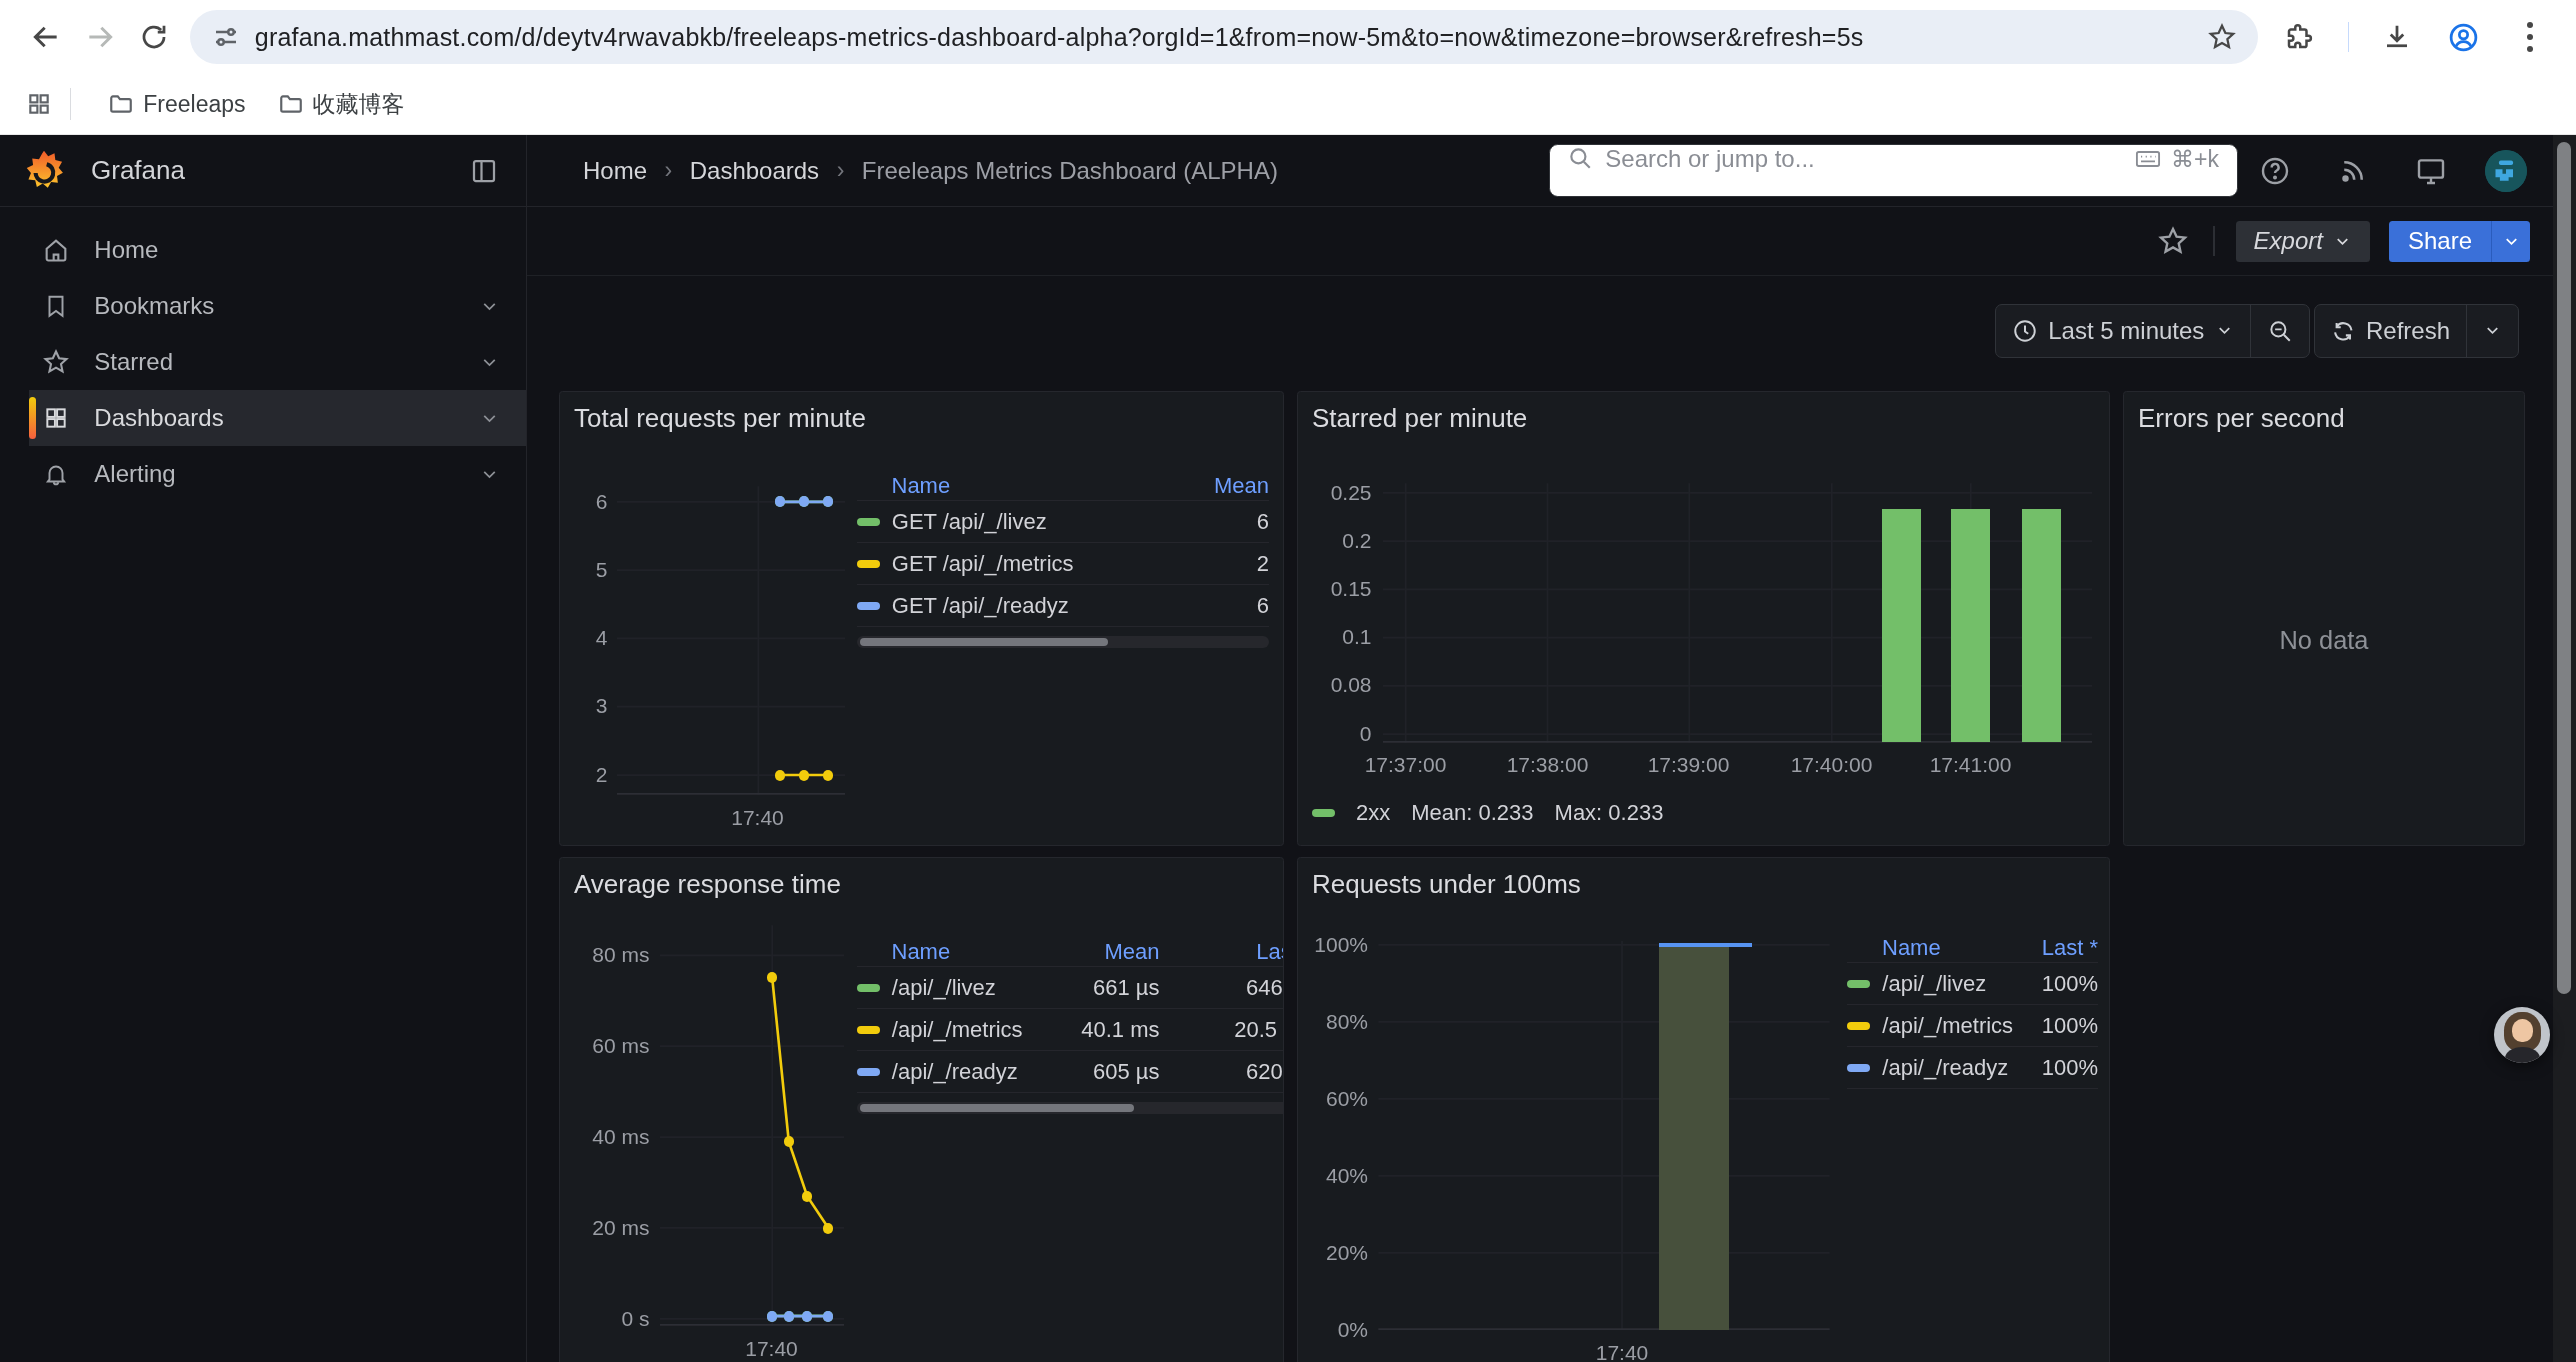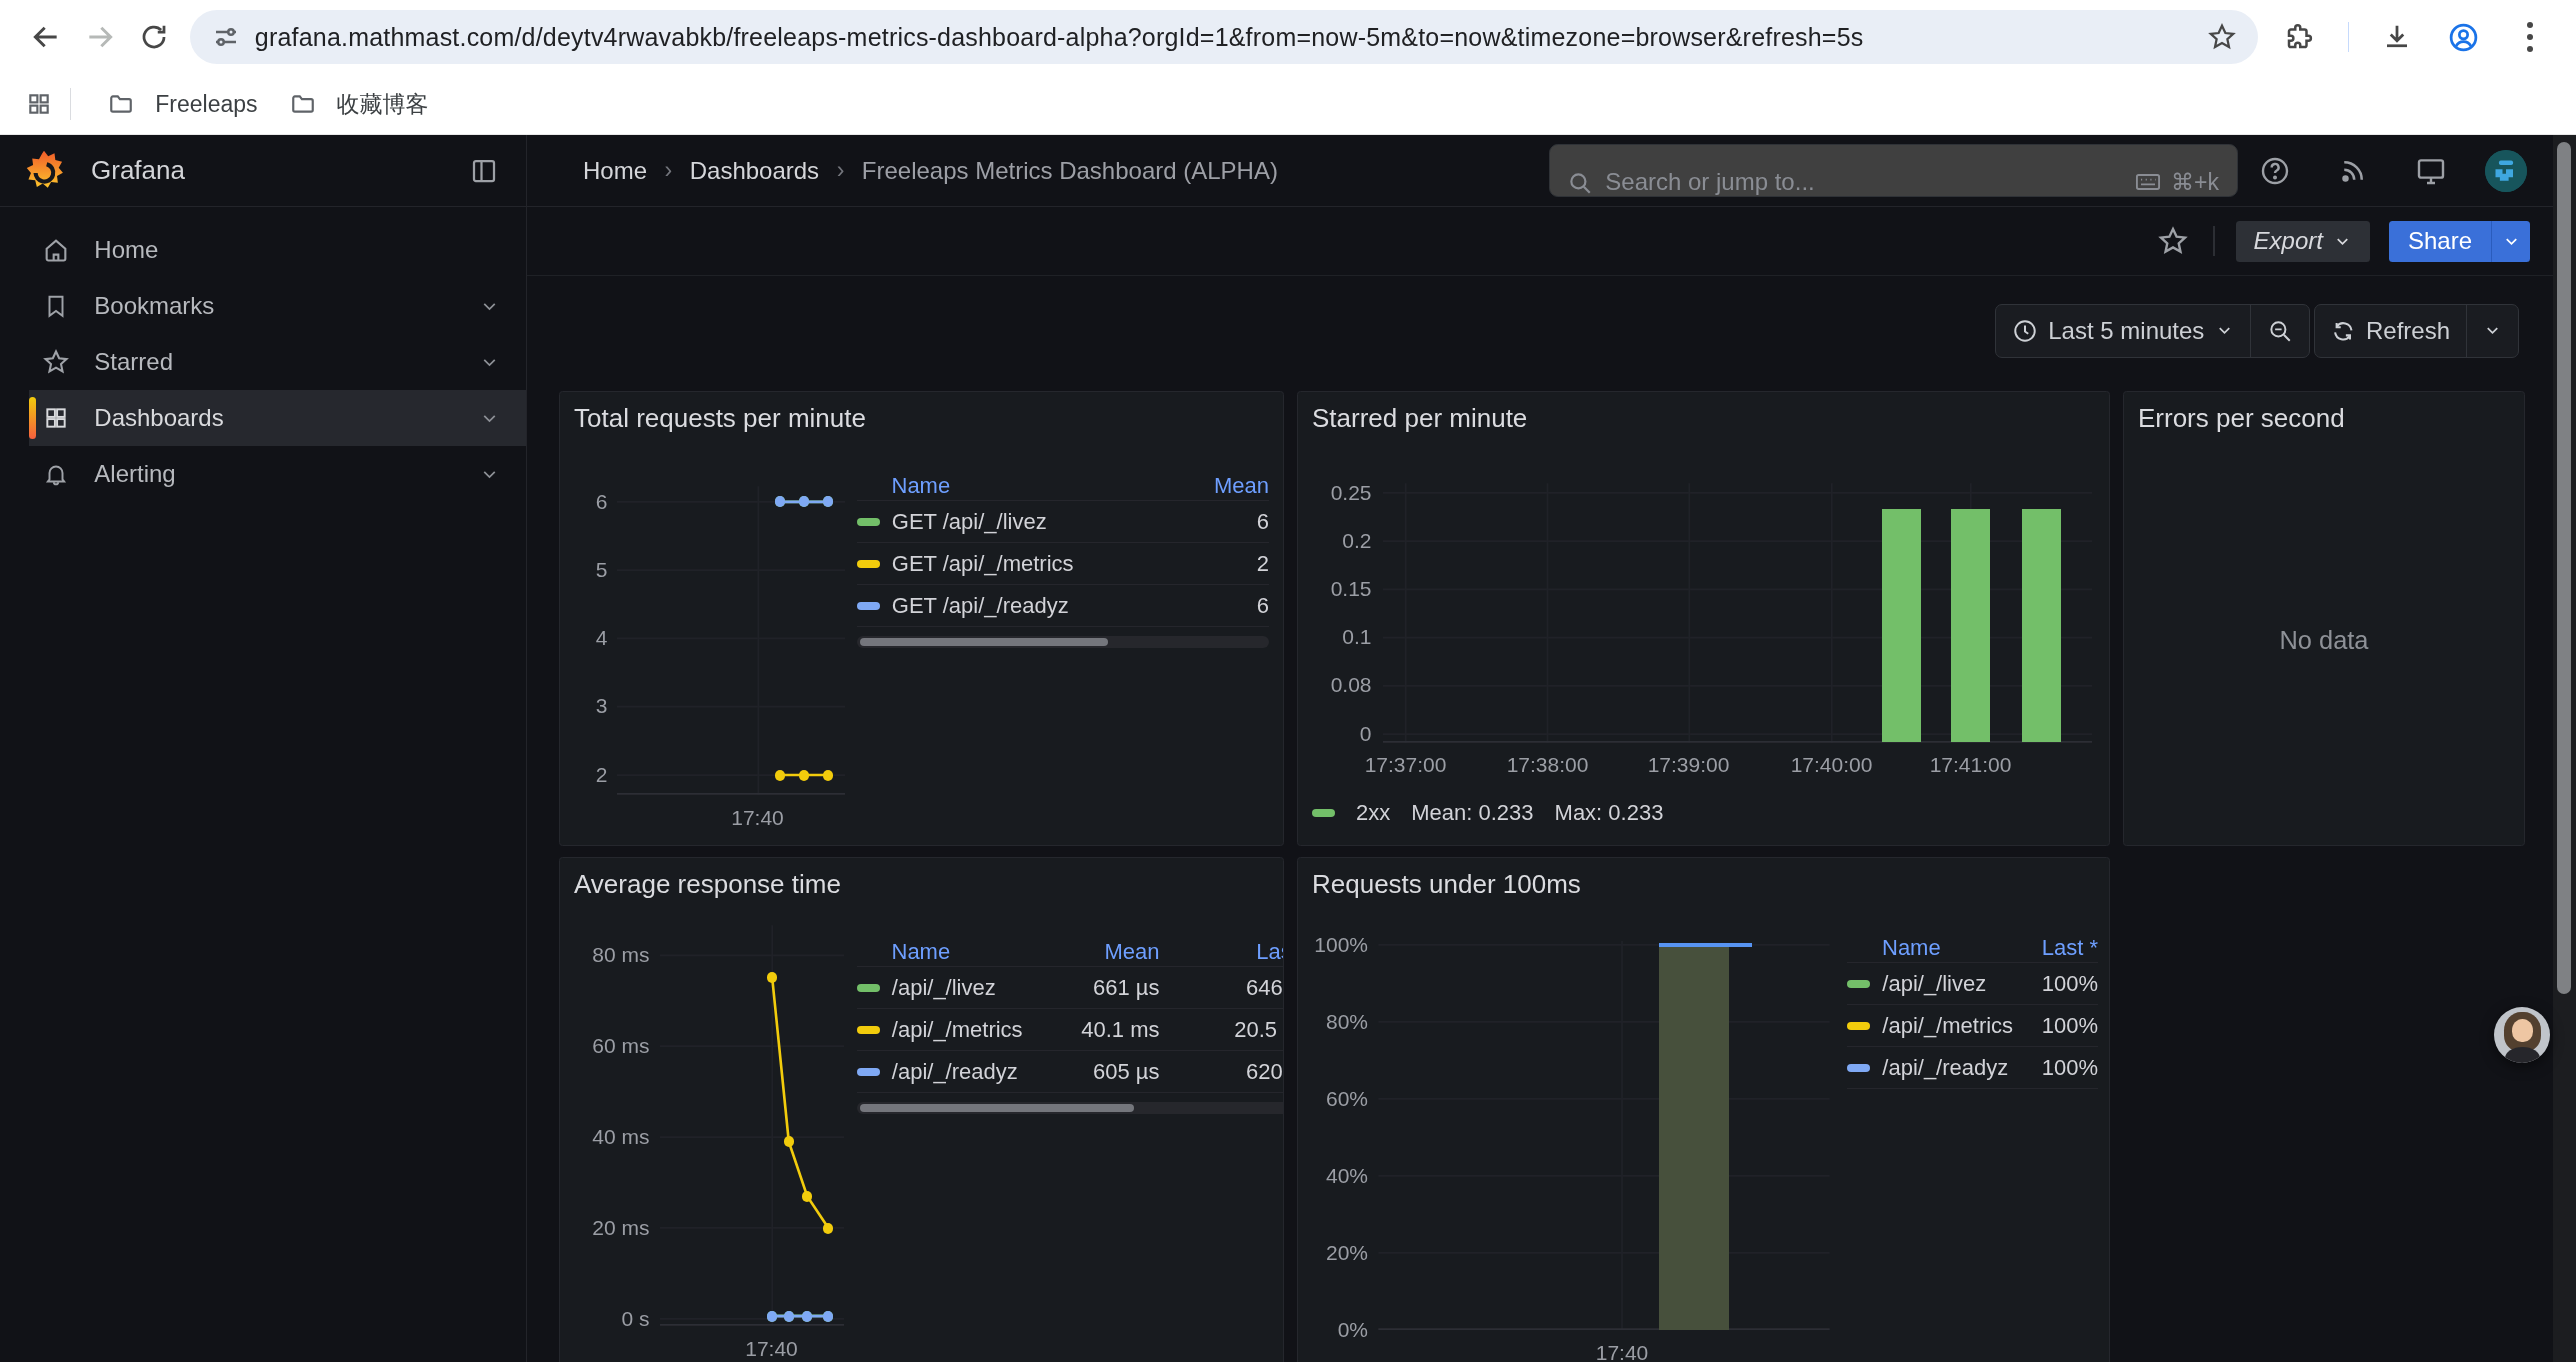--- a/index.html
+++ b/index.html
@@ -12,35 +12,35 @@
   .tb-icon.disabled { color:#b6b9b7; }
   .omnibox { flex:1; height:54px; margin:0 14px 0 8.8px; background:#e9eef6; border-radius:27px; display:flex; align-items:center; padding:0 21px; min-width:0; }
   .omnibox .url-text { flex:1; font-size:25px; color:#202124; white-space:nowrap; overflow:hidden; text-overflow:ellipsis; letter-spacing:0.2px; }
   .tb-right { display:flex; align-items:center; gap:12.3px; }
   .tb-divider { width:1.8px; height:30px; background:#c6dafc; margin:0 8.8px; }
   .kebab { display:flex; flex-direction:column; gap:6.1px; align-items:center; }
   .kebab i { width:6.1px; height:6.1px; border-radius:50%; background:#474747; }
 
   .bookmarks-bar { position:absolute; top:74px; left:0; right:0; height:61px; background:#ffffff; display:flex; align-items:center; padding:0 26px; border-bottom:0.9px solid #e8e8e8; }
   .bm-divider { width:1.8px; height:32px; background:#dadce0; margin:0 21px 0 17.5px; }
-  .bm-item { display:flex; align-items:center; gap:21px; padding:7px 16px; border-radius:19px; color:#3c4043; font-size:23px; }
+  .bm-item { display:flex; align-items:center; gap:9px; padding:7px 16px; border-radius:19px; color:#3c4043; font-size:23px; }
 
   
   .grafana { position:absolute; top:135px; left:0; right:0; bottom:0; background:#111217; color:#c7c8cc; }
 
   .gf-header { position:absolute; top:0; left:0; right:0; height:72px; border-bottom:0.9px solid #23242a; display:flex; }
   .gf-header-left { width:527px; flex:0 0 auto; border-right:0.9px solid #23242a; display:flex; align-items:center; padding:0 23px; }
   .gf-brand { font-size:26px; color:#d3d4d8; margin-left:26px; flex:1; }
   .gf-header-main { flex:1; display:flex; align-items:center; padding:0 49px 0 56px; min-width:0; }
   .breadcrumb { display:flex; align-items:center; gap:17.5px; font-size:24px; white-space:nowrap; }
   .breadcrumb .crumb { color:#d5d6da; }
   .breadcrumb .crumb.current { color:#9d9fa6; }
   .breadcrumb .sep { color:#73757c; font-size:23px; }
 
-  .gf-search { margin-left:auto; margin-right:17.5px; width:689px; height:53px; background:#404040; border:0.9px solid #2f3237; border-radius:8.8px; display:flex; align-items:flex-end; padding:0 17.5px; color:#8a8d94; }
+  .gf-search { margin-left:auto; margin-right:17.5px; width:689px; height:53px; background:#ffffff; border:0.9px solid #2f3237; border-radius:8.8px; display:flex; align-items:flex-start; padding:0 17.5px; color:#8a8d94; }
   .gf-search .ph { font-size:24px; margin-left:12.3px; flex:1; white-space:nowrap; overflow:hidden; }
   .gf-search .shortcut { display:flex; align-items:center; gap:8.8px; font-size:23px; color:#8a8d94; }
   .hdr-icons { display:flex; align-items:center; gap:39px; color:#9da0a6; margin-right:35px; }
   .hdr-avatar { width:42px; height:42px; border-radius:50%; background:#17555c; overflow:hidden; flex:0 0 auto; }
 
   .gf-body { position:absolute; top:72px; left:0; right:0; bottom:0; display:flex; }
   .gf-sidebar { width:527px; flex:0 0 auto; border-right:0.9px solid #23242a; padding:15px 0 0 29px; }
   .nav-item { position:relative; height:56px; display:flex; align-items:center; gap:23px; padding:0 26px 0 12.3px; color:#b7b9be; font-size:24px; }
   .nav-item .nav-ico { width:30px; height:30px; flex:0 0 auto; color:#9fa2a8; display:flex; align-items:center; justify-content:center; }
   .nav-item .nav-label { flex:1; }

